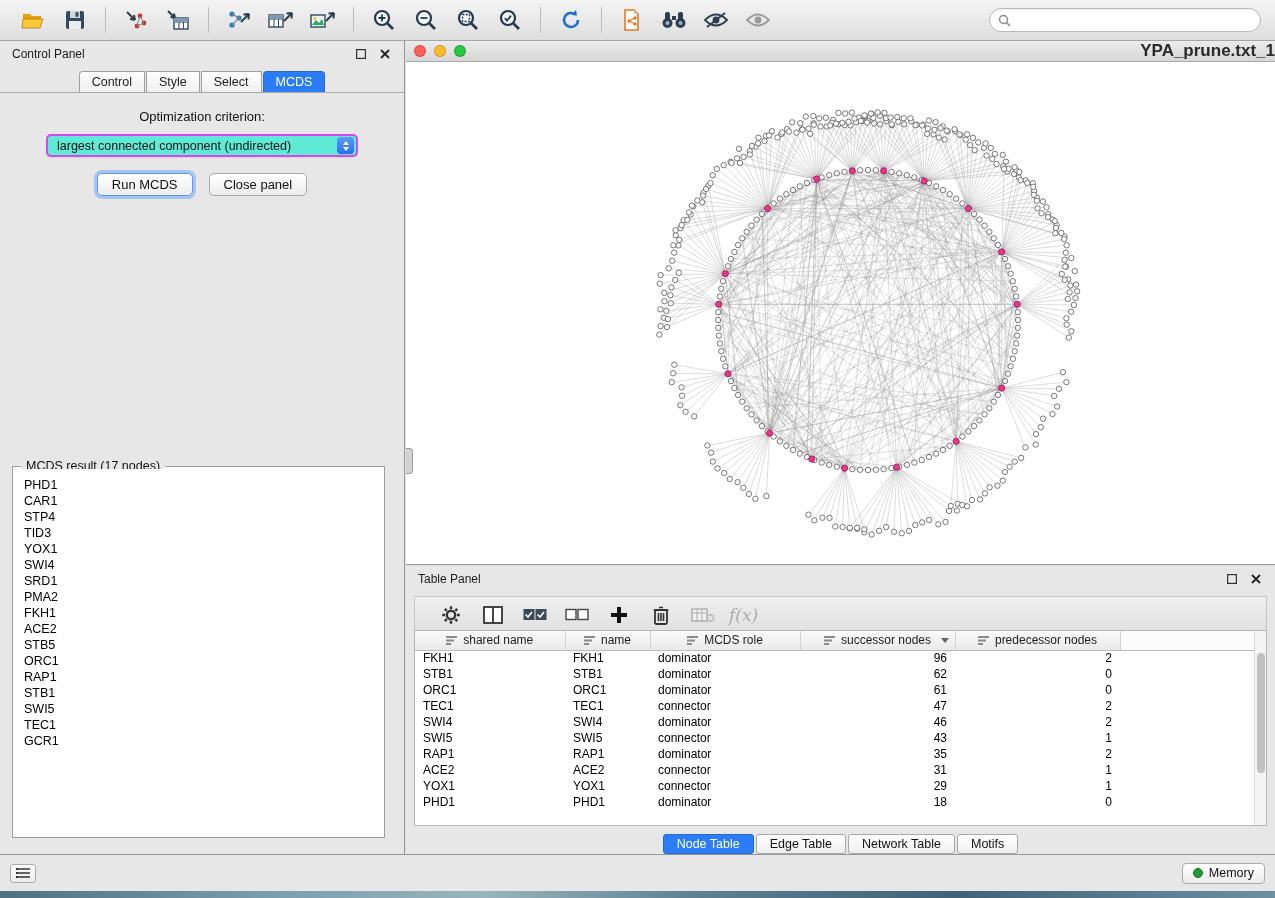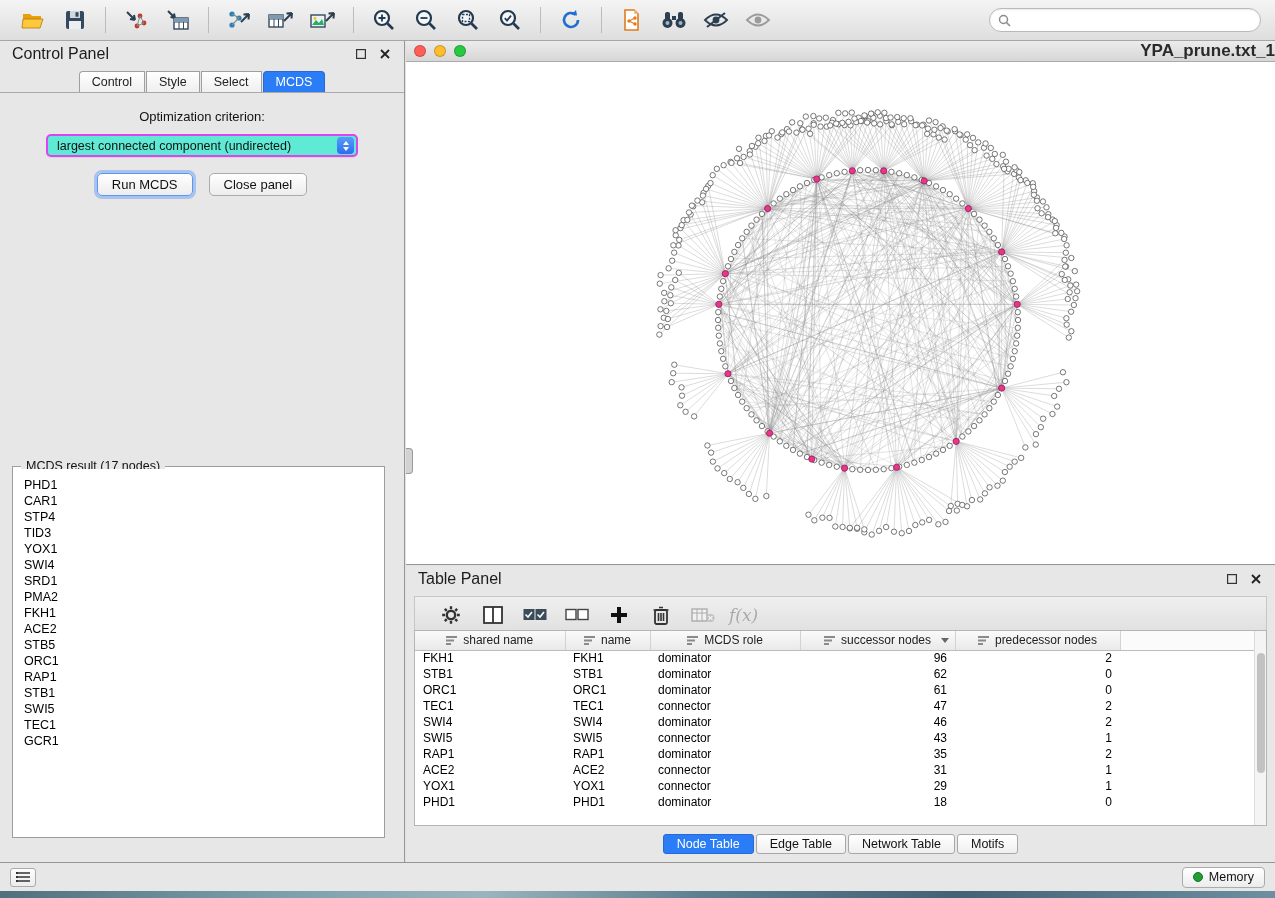--- a/index.html
+++ b/index.html
@@ -17,21 +17,21 @@
   .tsep { width:1px; height:26px; background:#bcbcbc; margin:0 7px; }
   .searchbox { margin-left:auto; width:272px; height:24px; background:#fff;
     border:1px solid #b9b9b9; border-radius:12px; display:flex; align-items:center;
     padding:0 8px; gap:5px; box-shadow:inset 0 1px 2px rgba(0,0,0,.08); }
   .searchbox input { border:none; outline:none; flex:1; font-size:12px; background:transparent; }
 
   
   .control-panel { position:absolute; left:0; top:41px; width:405px; bottom:36px;
     background:#e7e7e7; border-right:1px solid #969696; }
   .panel-header { height:26px; display:flex; align-items:center; padding:0 12px; }
-  .panel-title { font-size:16px; color:#1c1c1c; }
+  .panel-title { font-size:12px; color:#1c1c1c; }
   .win-ctrls { margin-left:auto; display:flex; gap:10px; }
   .win-ctrls .wbtn { width:14px; height:14px; border:none; background:transparent;
     display:flex; align-items:center; justify-content:center; cursor:pointer; padding:0; }
 
   .cp-tabs { display:flex; justify-content:center; align-items:flex-end; gap:1px;
     border-bottom:1px solid #aaa; padding-bottom:0; height:26px; }
   .tab { height:21px; padding:0 12px; font-size:12.5px; background:linear-gradient(#ffffff,#efefef);
     border:1px solid #9f9f9f; border-bottom:none; display:flex; align-items:center;
     cursor:pointer; color:#222; }
   .tab.first { border-radius:4px 0 0 0; }
@@ -103,21 +103,21 @@
   .vthumb { position:absolute; left:1.5px; width:8px; top:22px; height:120px;
     background:#c2c2c2; border-radius:4px; cursor:pointer; }
 
   .tp-tabs { position:absolute; left:0; right:0; bottom:8px; display:flex; justify-content:center; gap:2px; }
   .bt-tab { height:20px; padding:0 13px; font-size:12.5px; display:flex; align-items:center;
     background:linear-gradient(#ffffff,#efefef); border:1px solid #a8a8a8; border-radius:3px;
     color:#111; cursor:pointer; }
   .bt-tab.selected { background:#2a7cf7; border-color:#2a6ad0; color:#fff; }
 
   
-  .status-bar { position:absolute; left:0; right:0; bottom:7px; height:29px; background:#e7e7e7;
+  .status-bar { position:absolute; left:0; right:0; bottom:7px; height:37px; background:#e7e7e7;
     border-top:1px solid #969696; display:flex; align-items:center; padding:0 10px; }
   .list-btn { width:26px; height:19px; background:linear-gradient(#fdfdfd,#ececec);
     border:1px solid #ababab; border-radius:3px; display:flex; align-items:center; justify-content:center; cursor:pointer; }
   .memory-btn { margin-left:auto; height:21px; padding:0 10px; display:flex; align-items:center; gap:6px;
     background:linear-gradient(#ffffff,#ececec); border:1px solid #ababab; border-radius:4px;
     font-size:12.5px; color:#111; cursor:pointer; }
   .mem-dot { width:10px; height:10px; border-radius:50%; background:#1f9e35; border:1px solid #157327; }
   .wallpaper { position:absolute; left:0; right:0; bottom:0; height:7px;
     background:linear-gradient(90deg,#51707f,#7c9fae 22%,#9ab4bd 38%,#5d7f90 55%,#436275 75%,#6d8fa0); }
 

